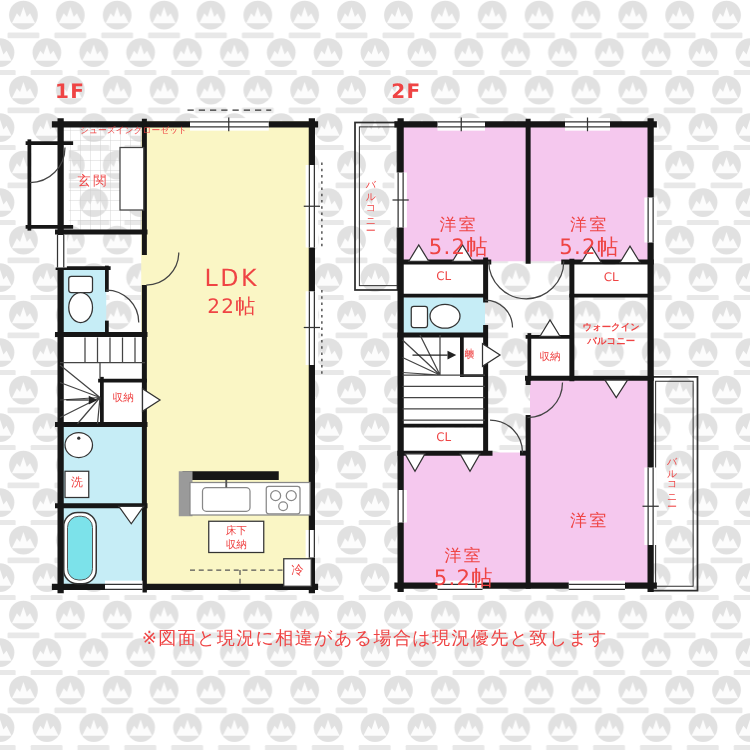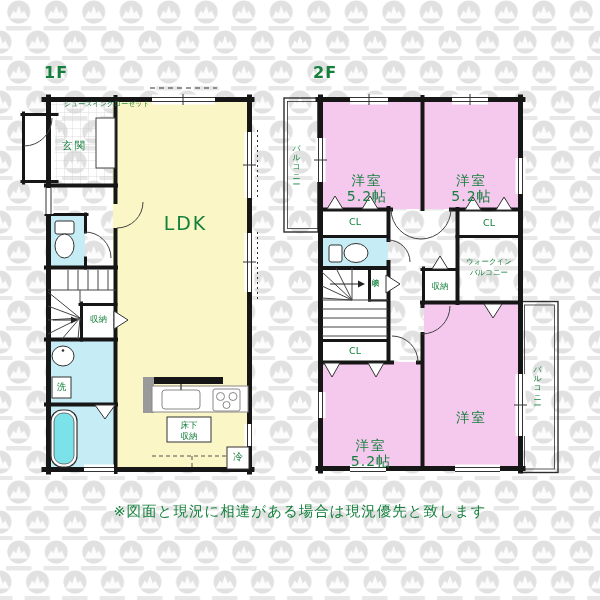--- a/index.html
+++ b/index.html
@@ -1,24 +1,24 @@
 <!DOCTYPE html>
 <html><head>
 <meta charset="utf-8">
 <style>
   html,body{margin:0;padding:0;background:#fff;}
   .canvas{position:relative;width:600px;height:600px;background:#fff;overflow:hidden;
           font-family:"DejaVu Sans","Liberation Sans",sans-serif;}
   .canvas svg{position:absolute;left:0;top:0;}
-  .lbl{position:absolute;color:#15803d;white-space:nowrap;line-height:1.2;}
+  .lbl{position:absolute;color:#ef4444;white-space:nowrap;line-height:1.2;}
   .ctr{text-align:center;white-space:normal;}
   .vert{writing-mode:vertical-rl;text-orientation:upright;letter-spacing:1px;}
   .ttl{font-size:16px;font-weight:bold;letter-spacing:1px;}
   .rm1{font-size:13.5px;letter-spacing:2px;margin-top:41px;}
-  .rm2{font-size:14px;letter-spacing:1px;}
+  .rm2{font-size:17px;letter-spacing:1px;}
   .small{font-size:9.5px;}
   .tiny{font-size:8.5px;}
   .disc{font-size:14.5px;letter-spacing:1px;}
 </style>
 </head>
 <body>
 
 <div class="canvas">
 
 <svg width="600" height="600" viewBox="0 0 600 600">
@@ -249,20 +249,21 @@
 </svg>
 
 <div class="lbl ttl" style="left:44px;top:63px;">1F</div>
 <div class="lbl ttl" style="left:313px;top:63px;">2F</div>
 
 <div class="lbl" style="left:36px;top:100px;font-size:7px;letter-spacing:0;margin-left:28px;">シューズインクローゼット</div>
 <div class="lbl" style="left:62px;top:139px;font-size:10.5px;letter-spacing:2px;">玄関</div>
 
 <div class="lbl ctr" style="left:113px;top:212px;width:145px;">
   <div style="font-size:19px;letter-spacing:2px;">LDK</div>
+  <div style="font-size:16px;letter-spacing:1px;">22帖</div>
 </div>
 
 <div class="lbl tiny ctr" style="left:81px;top:314px;width:35px;">収納</div>
 <div class="lbl ctr" style="left:52px;top:381px;width:19px;font-size:9.5px;">洗</div>
 <div class="lbl ctr" style="left:167px;top:419.5px;width:44px;font-size:8.5px;line-height:1.35;">
   <div>床下</div>
   <div>収納</div>
 </div>
 <div class="lbl ctr" style="left:227px;top:451px;width:22px;font-size:10px;">冷</div>
 
@@ -282,21 +283,21 @@
   <div class="rm2">5.2帖</div>
 </div>
 <div class="lbl ctr" style="left:422px;top:368px;width:99px;">
   <div class="rm1">洋室</div>
 </div>
 
 <div class="lbl small ctr" style="left:322px;top:216px;width:66px;">CL</div>
 <div class="lbl small ctr" style="left:457px;top:217px;width:64px;">CL</div>
 <div class="lbl small ctr" style="left:322px;top:345px;width:66px;">CL</div>
 
-<div class="lbl ctr" style="left:457px;top:256px;width:64px;font-size:7.5px;line-height:1.5;">
+<div class="lbl ctr" style="left:457px;top:256px;width:64px;font-size:7.5px;line-height:1.5;font-weight:bold;">
   <div>ウォークイン</div>
   <div>バルコニー</div>
 </div>
 <div class="lbl vert" style="left:371px;top:273px;font-size:7.5px;letter-spacing:0;">収納</div>
 <div class="lbl tiny ctr" style="left:423px;top:281px;width:34px;">収納</div>
 
 <div class="lbl disc ctr" style="left:0;top:503px;width:600px;">※図面と現況に相違がある場合は現況優先と致します</div>
 
 </div>
 

